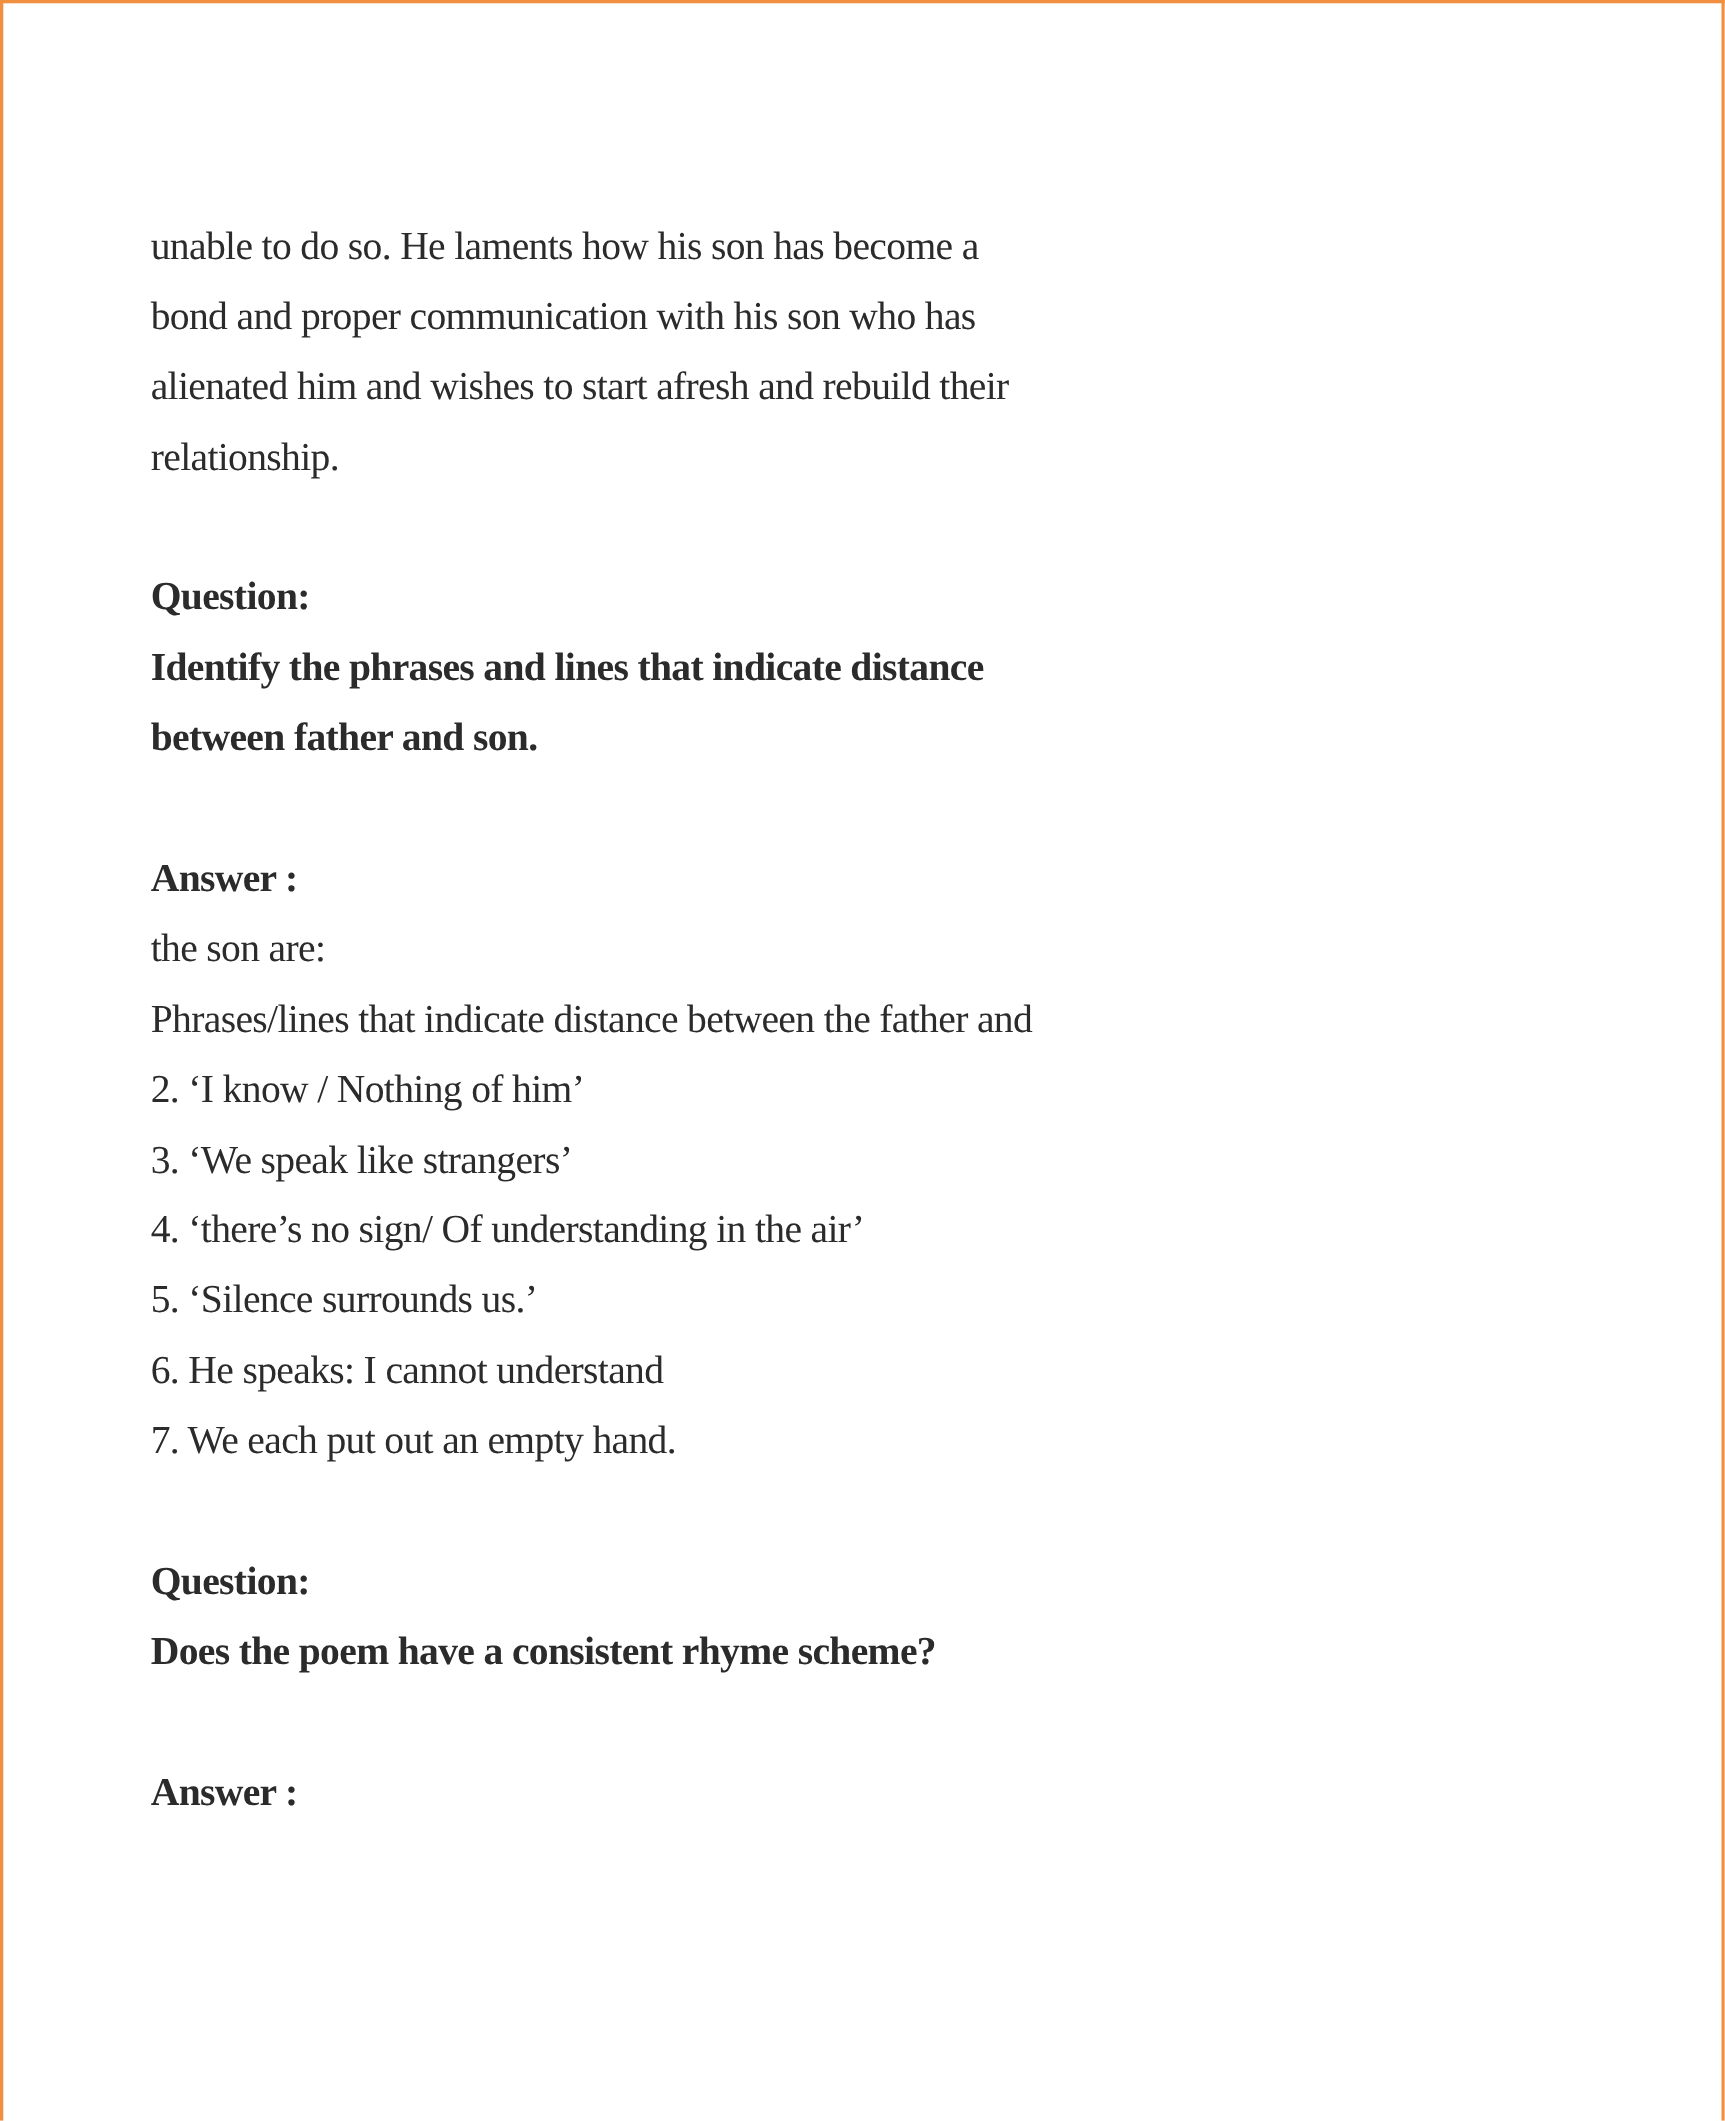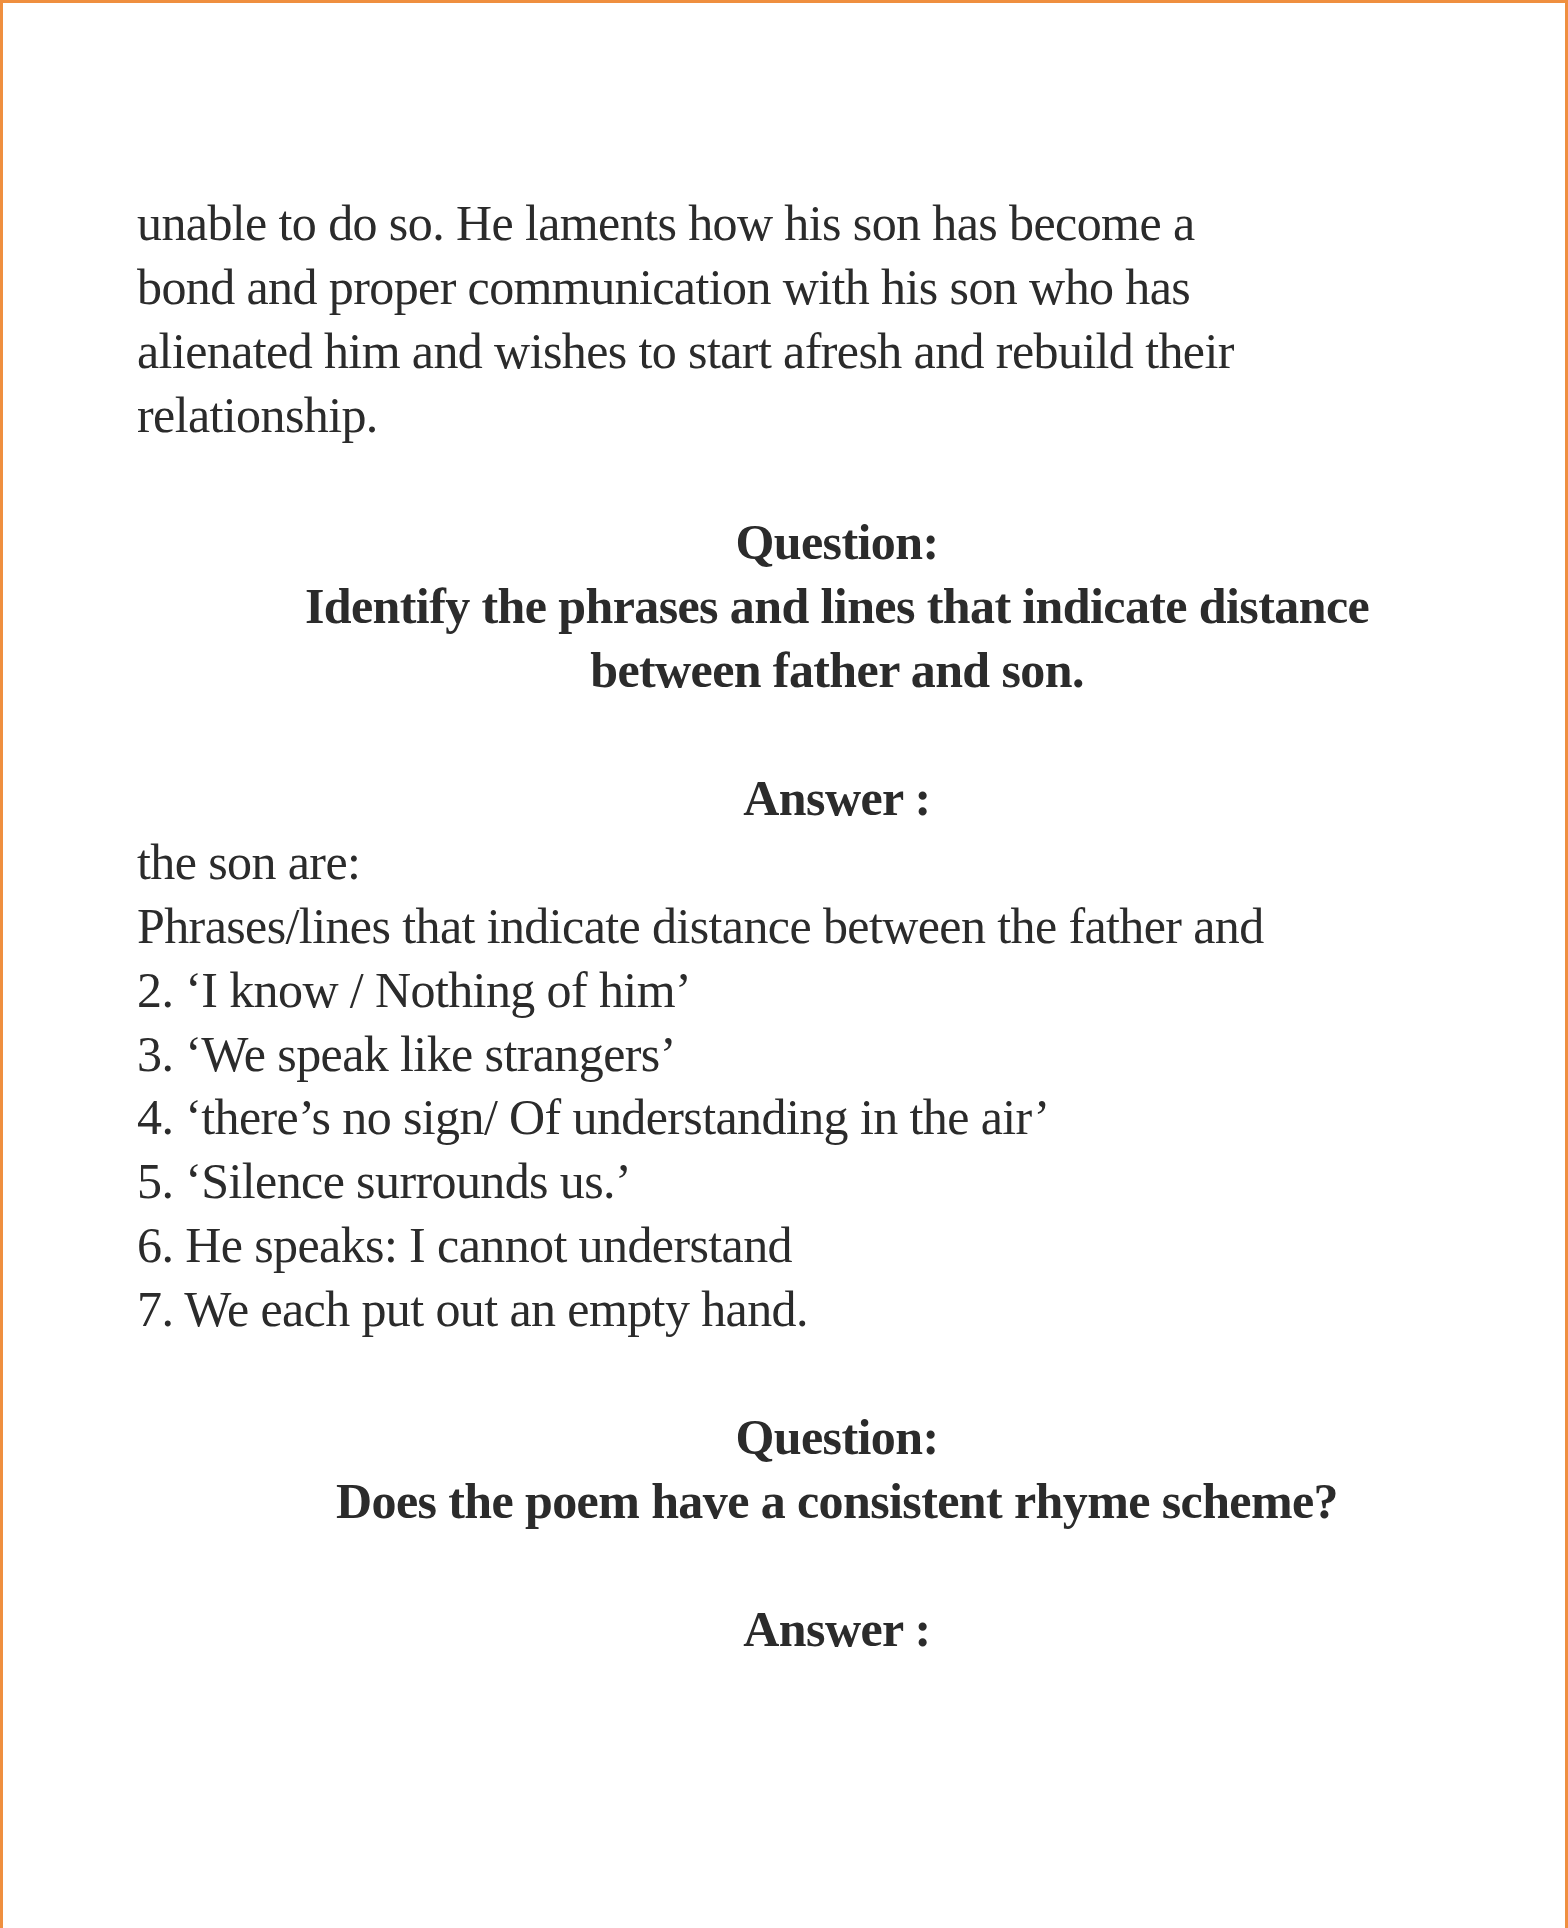--- a/index.html
+++ b/index.html
@@ -24,33 +24,33 @@
     border-left: 3px solid #ef8f3f;
     border-right: 3px solid #ef8f3f;
     background: #ffffff;
   }
   .content {
     position: absolute;
     left: 134px;
     top: 189px;
     width: 1400px;
     font-family: "Liberation Serif", "DejaVu Serif", serif;
-    font-size: 50px;
+    font-size: 36px;
     line-height: 63.9px;
     color: #2b2b2b;
     letter-spacing: -0.6px;
     word-spacing: 0px;
   }
   .line {
     display: block;
     white-space: nowrap;
     height: 63.9px;
   }
   .blank { display: block; height: 63.9px; }
-  .bold { font-weight: bold; text-align: center; }
+  .bold { font-weight: bold; }
 </style>
 </head>
 <body>
 
 <div class="page-frame">
   <div class="content">
 
     <div>
       <span class="line">unable to do so. He laments how his son has become a</span>
       <span class="line">bond and proper communication with his son who has</span>

